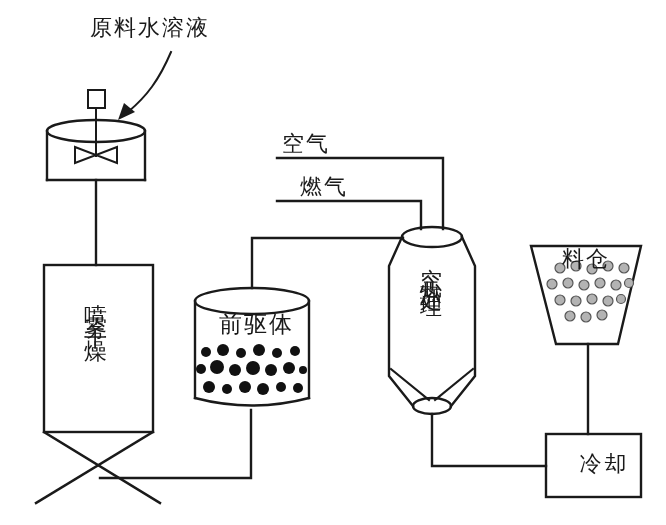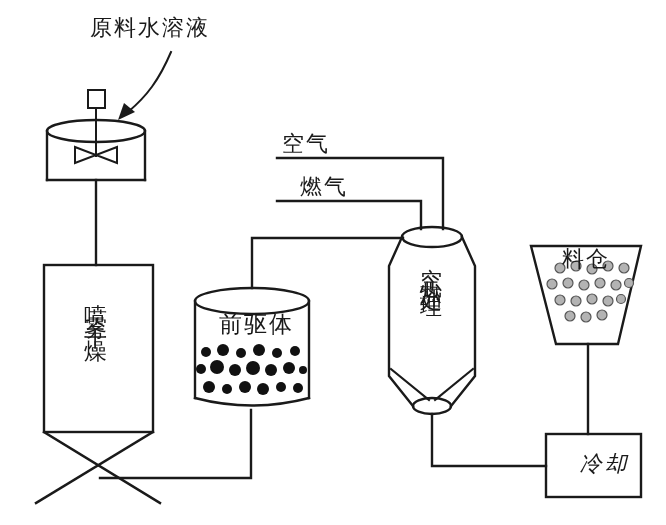--- a/index.html
+++ b/index.html
@@ -139,15 +139,15 @@
     <rect class="st" x="546" y="434" width="95" height="63"></rect>
   </svg>
 
   <div class="label" style="left:90px;top:16px;">原料水溶液</div>
   <div class="label" style="left:282px;top:132px;font-family:Liberation Serif, serif;">空气</div>
   <div class="label" style="left:300px;top:175px;text-align:right;">燃气</div>
   <div class="vlabel v-spray" style="left:84px;top:286px;">喷雾干燥</div>
   <div class="label" style="left:219px;top:312px;font-size:23px;">前驱体</div>
   <div class="vlabel v-heat" style="left:420px;top:250px;">空心热处理</div>
   <div class="label" style="left:562px;top:205px;margin-top:42px;">料仓</div>
-  <div class="label center" style="left:546px;top:452px;width:117px;letter-spacing:3px;font-style:italic;">冷却</div>
+  <div class="label center" style="left:546px;top:452px;width:117px;letter-spacing:3px;">冷却</div>
 
 </div>
 
 </body></html>

